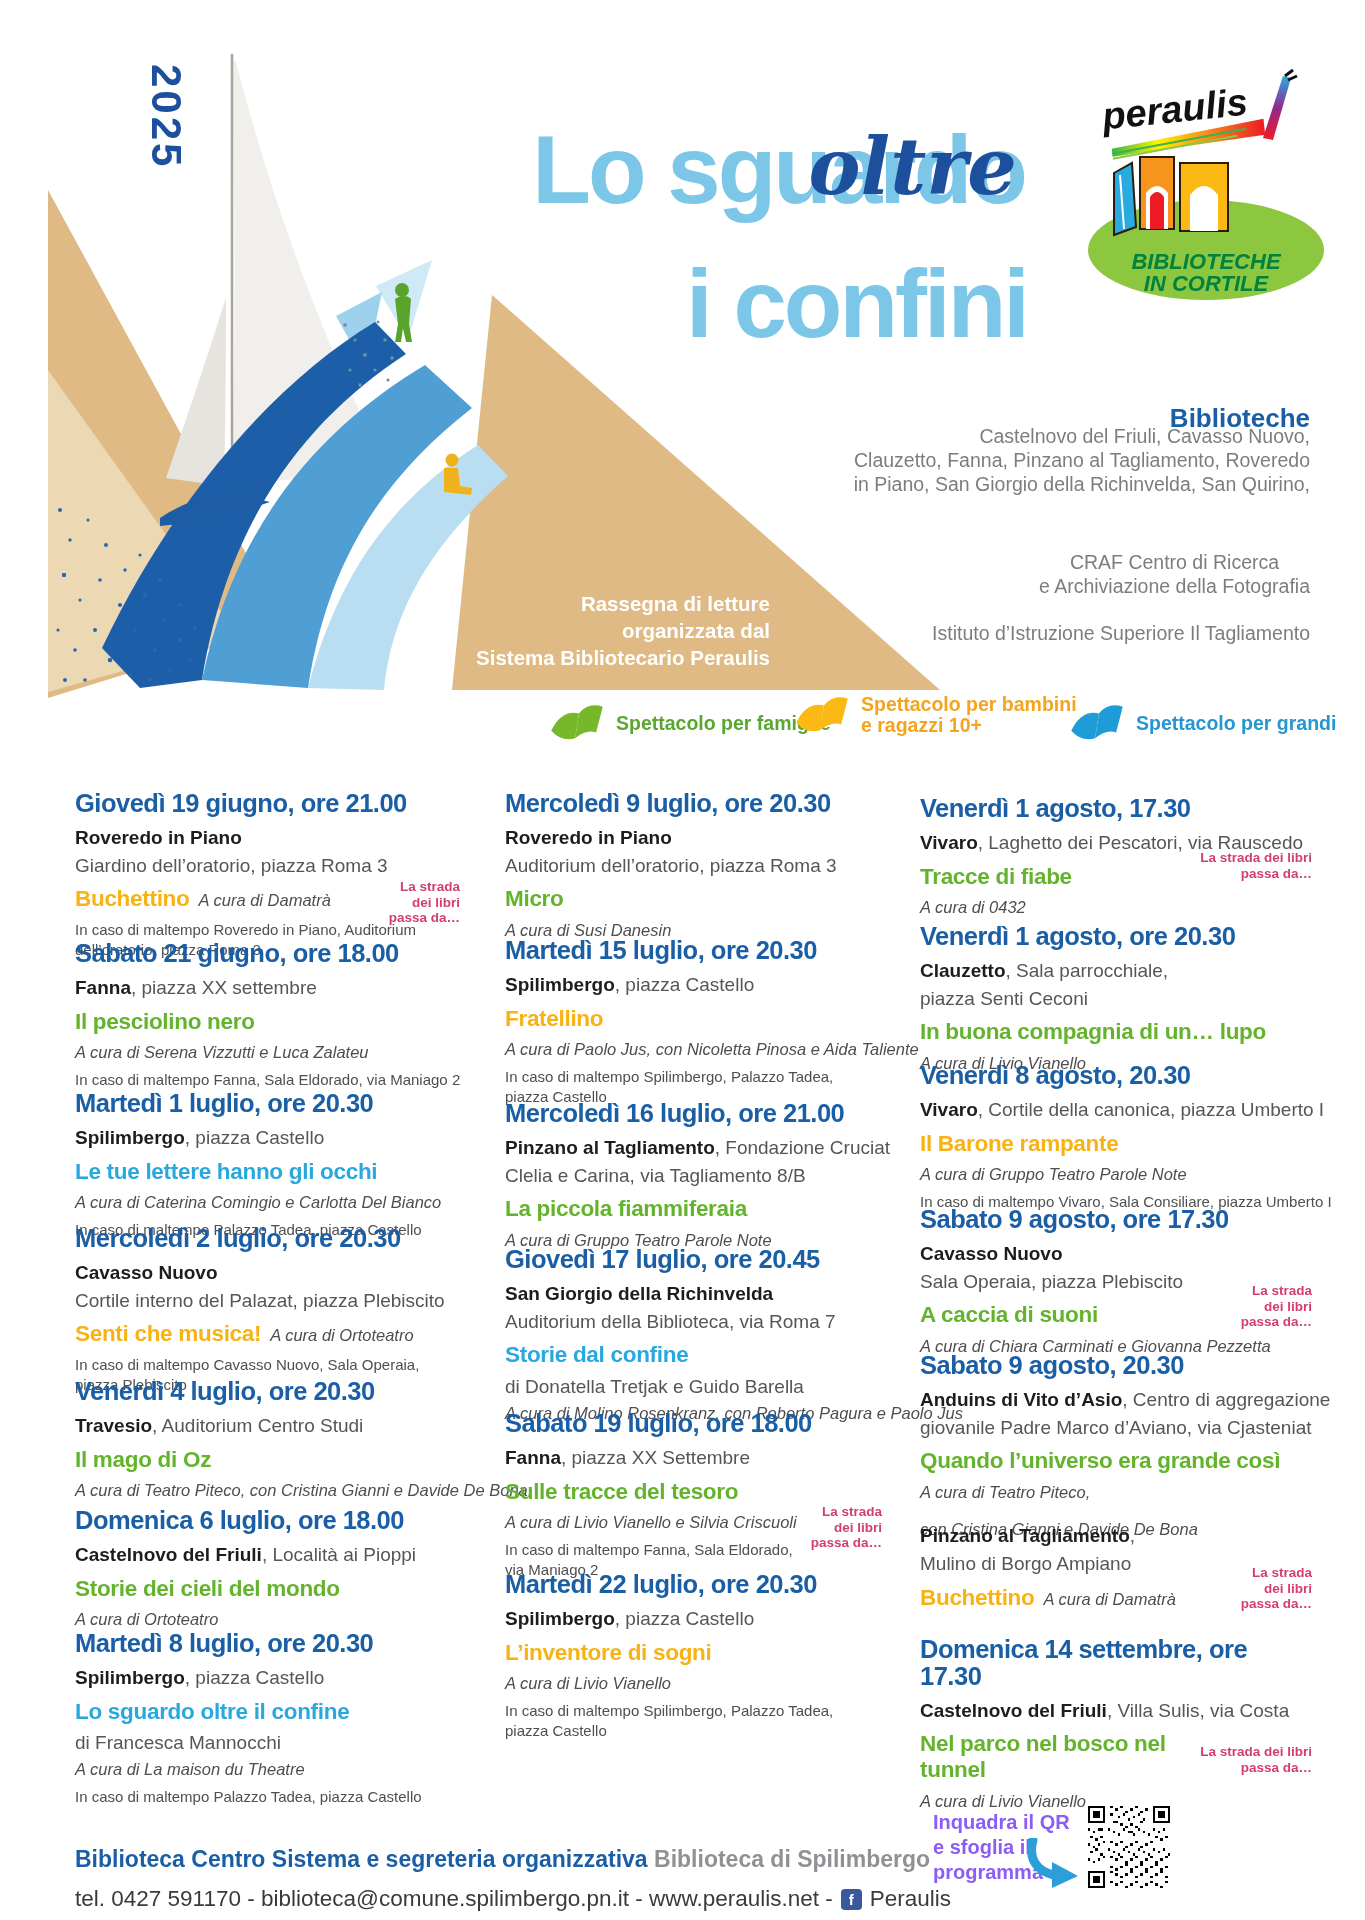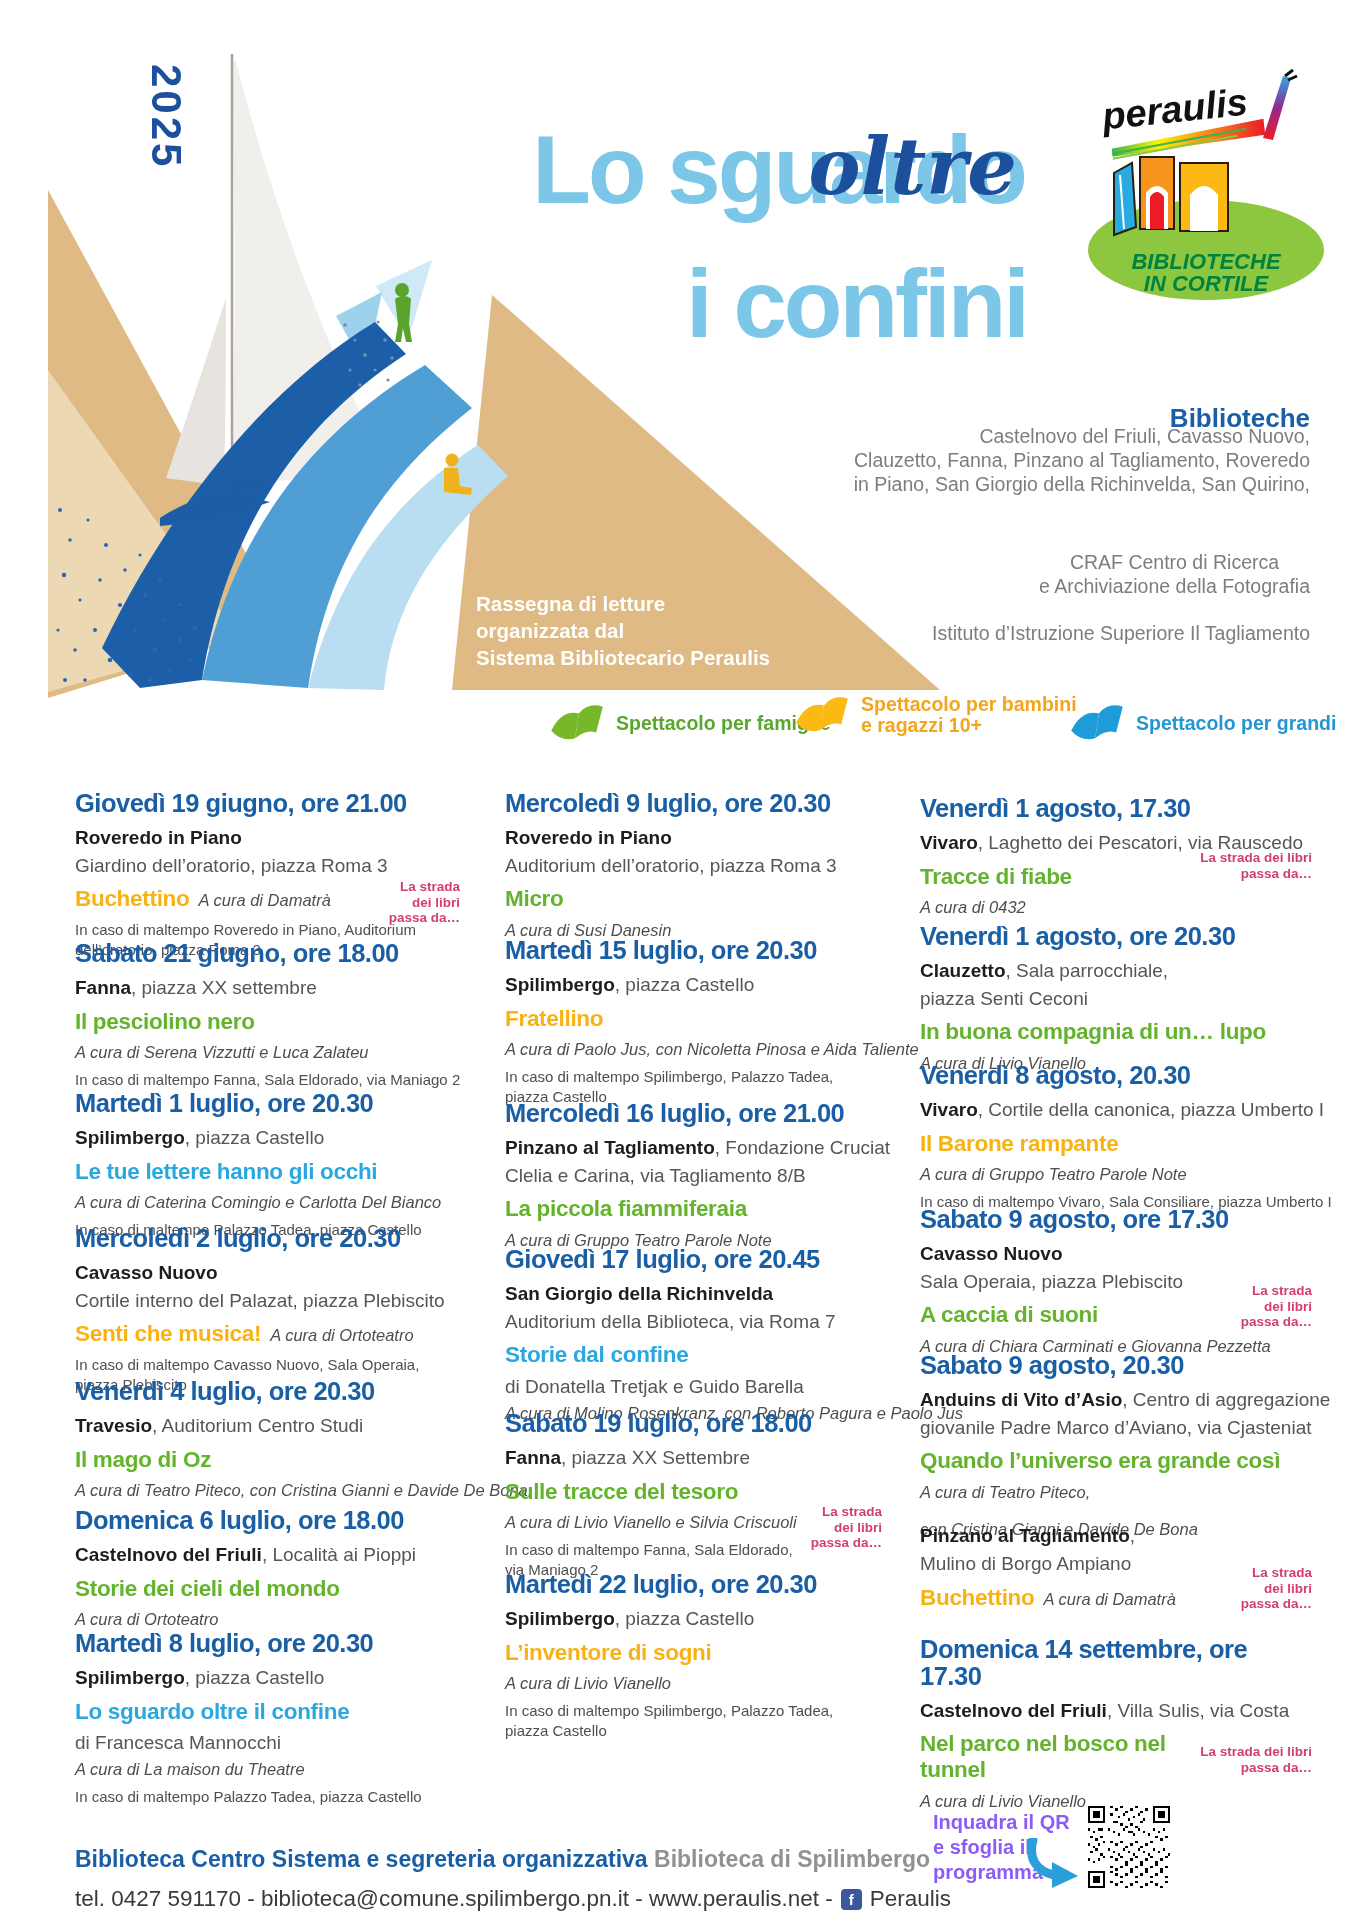--- a/index.html
+++ b/index.html
@@ -20,21 +20,21 @@
   .logo-peraulis{position:absolute;left:1095px;top:68px;width:210px;height:105px}
   .logo-cortile{position:absolute;left:1078px;top:145px;width:250px;height:160px}
 
   
   .bib-head{position:absolute;right:55px;top:381px;font-size:26px;font-weight:bold;color:#1a5fa5}
   .bib-lines{position:absolute;right:55px;top:424px;text-align:right;font-size:19.5px;
              line-height:24px;color:#7b7d80}
   .craf{position:absolute;right:55px;top:550px;text-align:center;font-size:19.5px;line-height:24px;color:#7b7d80}
   .ist{position:absolute;right:55px;top:622px;text-align:right;font-size:19.5px;color:#7b7d80}
 
-  .rassegna{position:absolute;right:595px;top:590px;text-align:left;color:#fff;font-weight:bold;
+  .rassegna{position:absolute;right:595px;top:590px;text-align:right;color:#fff;font-weight:bold;
             font-size:20.5px;line-height:27px}
 
   
   .legend-item{position:absolute;display:flex;align-items:center;gap:10px;font-weight:bold;font-size:19.5px;line-height:21px}
   .legend-item svg{flex:0 0 auto}
   .lg-green{color:#5aa72f}.lg-orange{color:#f4a41d}.lg-blue{color:#2596d1}
 
   
   .event{position:absolute;width:385px}
   .col1{left:75px}.col2{left:505px}.col3{left:920px;width:392px}

